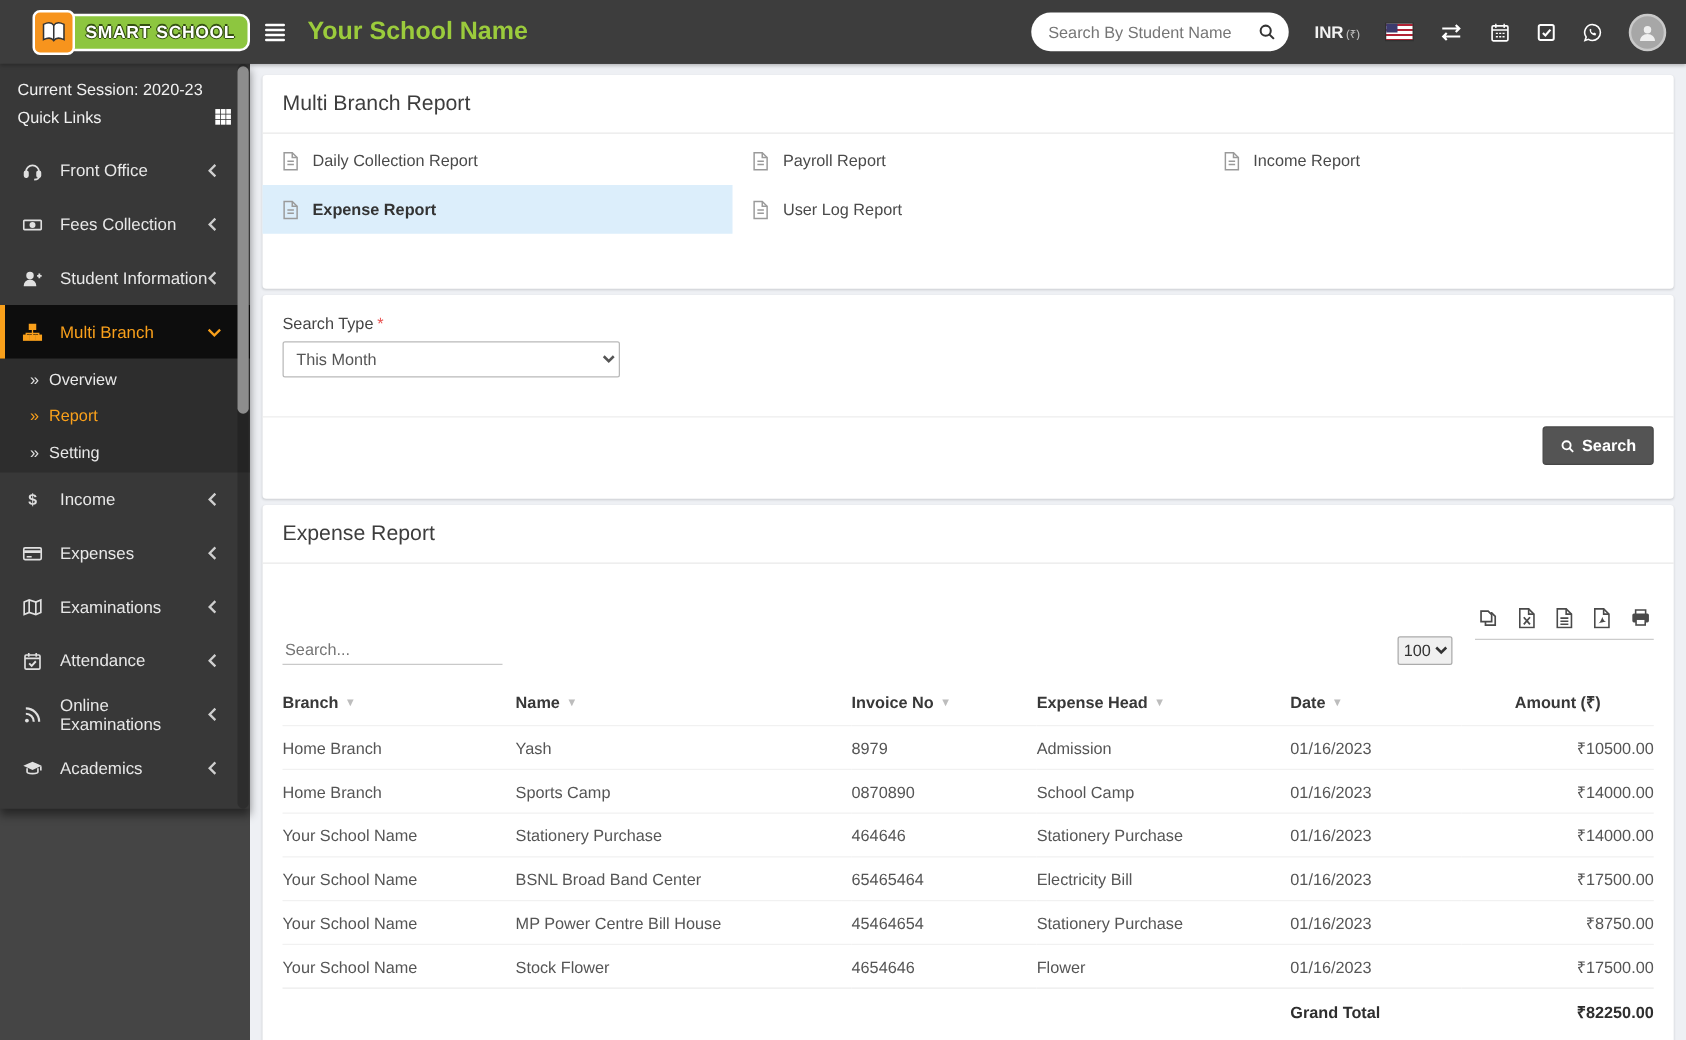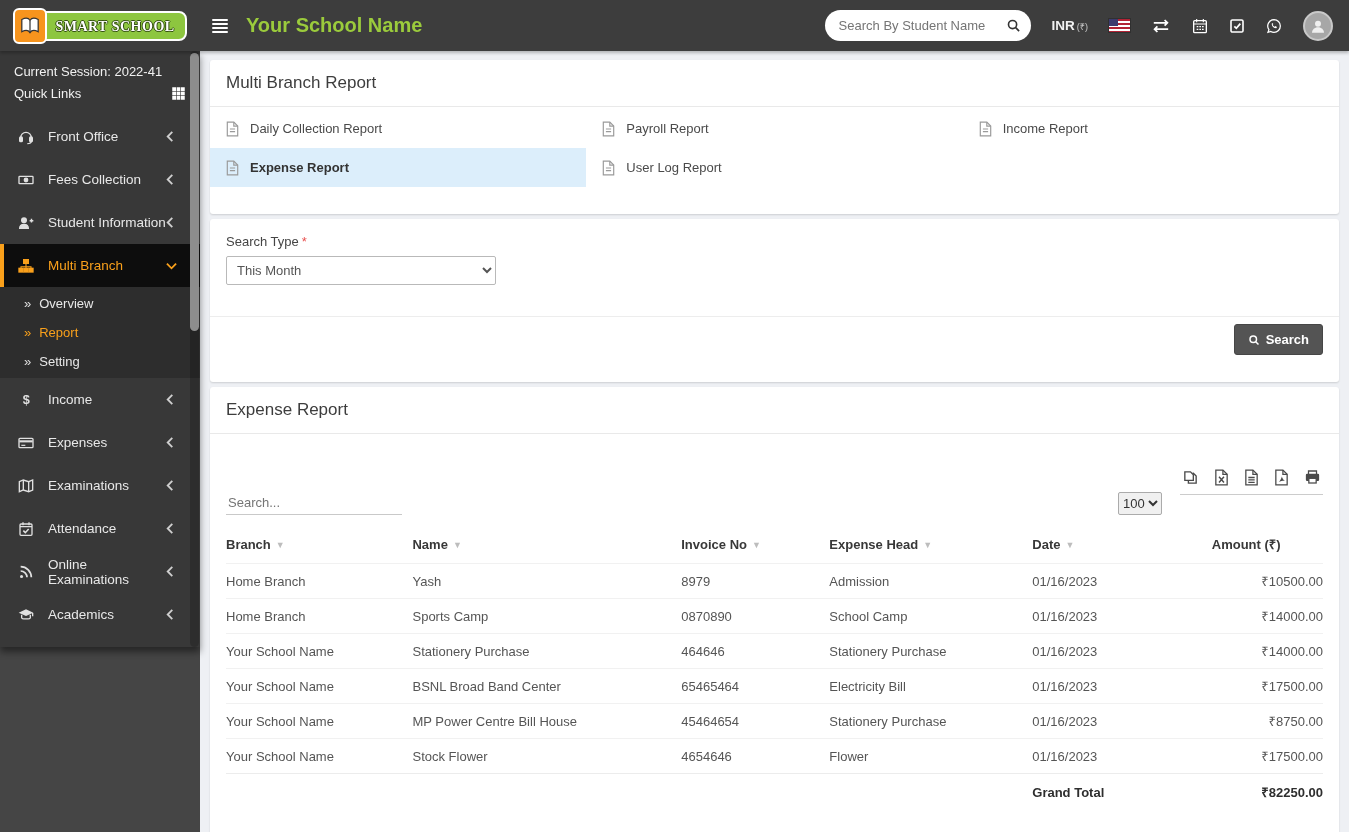--- a/index.html
+++ b/index.html
@@ -1,21 +1,21 @@
 <!DOCTYPE html>
 <html><head>
 <meta charset="utf-8">
 <style>
   * { margin:0; padding:0; box-sizing:border-box; }
   html,body { width:1349px; height:832px; overflow:hidden; }
   body { font-family:"Liberation Sans", sans-serif; background:#3f3f3f; display:flex; flex-direction:column; }
 
   
   .navbar { height:51px; background:#3d3d3d; display:flex; align-items:center; flex:0 0 auto; box-shadow:0 2px 3px rgba(0,0,0,.25); position:relative; z-index:5; }
-  .brand-zone { width:200px; display:flex; align-items:center; justify-content:center; flex:0 0 auto;font-family:Liberation Serif, serif; }
+  .brand-zone { width:200px; display:flex; align-items:center; justify-content:flex-end; flex:0 0 auto; }
   .logo { position:relative; height:34px; display:flex; align-items:center; }
   .logo-book { position:absolute; left:0; top:-1px; width:34px; height:36px; background:#f7941d; border:2px solid #fff; border-radius:6px; display:flex; align-items:center; justify-content:center; z-index:2; }
   .logo-pill { margin-left:16px; background:#8dc63f; border:2px solid #fefefe; border-radius:8px; padding:4px 10px 4px 24px; }
   .logo-text { color:#fff; font-weight:800; font-size:14px; letter-spacing:.5px; text-shadow:0 1px 0 #355013, 1px 0 0 #355013, -1px 0 0 #355013, 0 -1px 0 #355013; white-space:nowrap; }
   .hamburger { width:16px; height:14px; display:flex; flex-direction:column; justify-content:space-between; margin-left:12px; cursor:pointer; }
   .hamburger i { display:block; height:2px; background:#fff; border-radius:1px; }
   .page-brand { color:#9bcb3c; font-size:20px; font-weight:700; margin-left:18px; }
   .nav-right { margin-left:auto; display:flex; align-items:center; gap:21px; padding-right:16px; }
   .nav-search { background:#fff; border-radius:16px; height:31px; width:206px; display:flex; align-items:center; padding:0 10px 0 4px; }
   .nav-search input { border:0; outline:0; flex:1; min-width:0; font-size:13px; color:#555; padding:0 6px 0 10px; font-family:Liberation Sans, sans-serif; background:transparent; }
@@ -50,21 +50,21 @@
   .sub-item.active .dbl { color:#f9a01b; }
   .side-track { position:absolute; top:0; right:1px; width:9px; height:596px; background:rgba(0,0,0,.18); border-radius:5px; }
   .side-thumb { position:absolute; top:2px; right:1px; width:9px; height:278px; background:#8d8d8d; border-radius:5px; cursor:pointer; }
 
   .main { flex:1; background:#eef0f4; display:flex; flex-direction:column; min-width:0; padding-top:9px; }
   .content { padding:0 10px; }
   .card { background:#fff; border-radius:3px; box-shadow:0 1px 2px rgba(0,0,0,.14); margin-bottom:5px; }
   .card-header { padding:13px 16px; font-size:17px; color:#3d3d3d; border-bottom:1px solid #e9e9e9; }
 
   
-  .links-grid { display:grid; grid-template-columns:1fr 1fr 1fr; padding:2px 0 27px; }
+  .links-grid { display:grid; grid-template-columns:1fr 1fr 1fr; padding:2px 0 44px; }
   .report-link { height:39px; display:flex; align-items:center; padding:0 16px; cursor:pointer; }
   .report-link .ic { color:#9a9a9a; }
   .report-link span.lbl { font-size:13px; color:#4a4a4a; margin-left:11px; }
   .report-link.active { background:#dceefb; }
   .report-link.active span.lbl { font-weight:700; color:#333; }
 
   
   .criteria-body { padding:15px 16px 31px; }
   .field-label { font-size:13px; color:#454545; margin-bottom:7px; }
   .req { color:#e8504f; margin-left:3px; }
@@ -162,21 +162,21 @@
         </svg>
     </div>
   </div>
 </div>
 
 <div class="shell">
 
   <div class="sidebar">
     <div class="side-scroll">
       <div class="session-block">
-        <div class="session-line">Current Session: 2022-41</div>
+        <div class="session-line">Current Session: 2020-23</div>
         <div class="quick-links">
           <span>Quick Links</span>
           <span class="ic">
             <svg width="15" height="15" viewBox="0 0 24 24" fill="currentColor">
                 <rect x="2" y="2" width="6" height="6"></rect>
                 <rect x="9" y="2" width="6" height="6"></rect>
                 <rect x="16" y="2" width="6" height="6"></rect>
                 <rect x="2" y="9" width="6" height="6"></rect>
                 <rect x="9" y="9" width="6" height="6"></rect>
                 <rect x="16" y="9" width="6" height="6"></rect>

